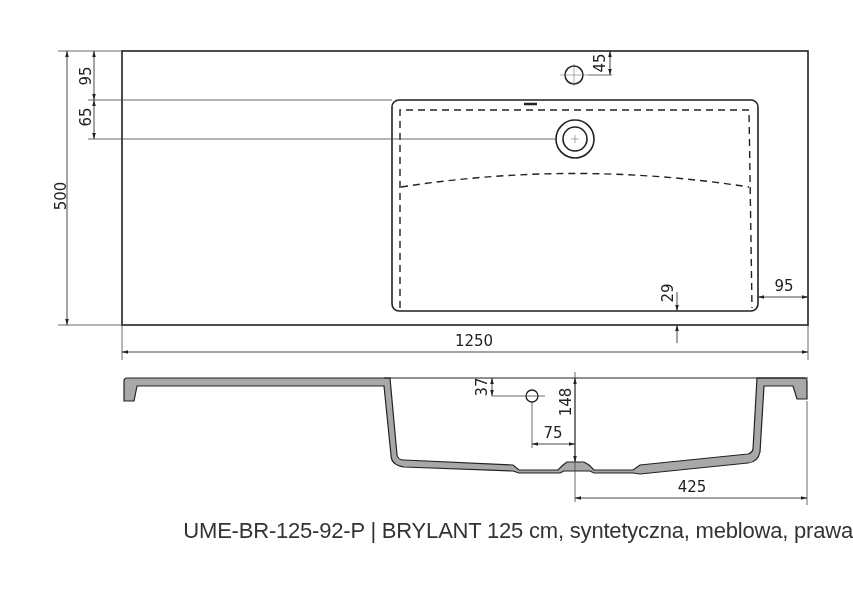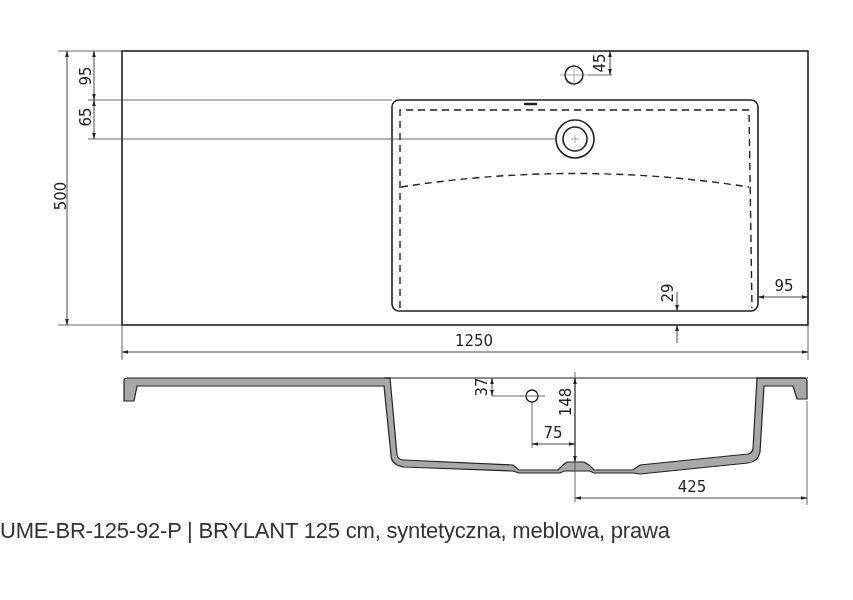--- a/index.html
+++ b/index.html
@@ -1,19 +1,19 @@
 <!DOCTYPE html>
 <html><head>
 <meta charset="utf-8">
 <style>
   html, body { margin:0; padding:0; background:#ffffff; }
   body { width:853px; height:600px; position:relative; overflow:hidden; font-family:"Liberation Sans", sans-serif; }
   svg { position:absolute; left:0; top:0; }
   .dim { font-family:"DejaVu Sans", sans-serif; font-size:15px; fill:#222; }
-  .caption { position:absolute; left:0; top:518px; width:853px; text-align:left; font-family:"Liberation Sans", sans-serif; font-size:22px; color:#333; letter-spacing:-0.2px; }
+  .caption { position:absolute; left:0; top:518px; width:853px; text-align:right; font-family:"Liberation Sans", sans-serif; font-size:22px; color:#333; letter-spacing:-0.2px; }
 </style>
 </head>
 <body>
 
 <svg width="853" height="600" viewBox="0 0 853 600">
   <defs>
     <marker id="arr" viewBox="0 0 10 10" refX="10" refY="5" markerWidth="7" markerHeight="7" orient="auto-start-reverse">
       <path d="M0,2 L10,5 L0,8 z" fill="#222"></path>
     </marker>
   </defs>

